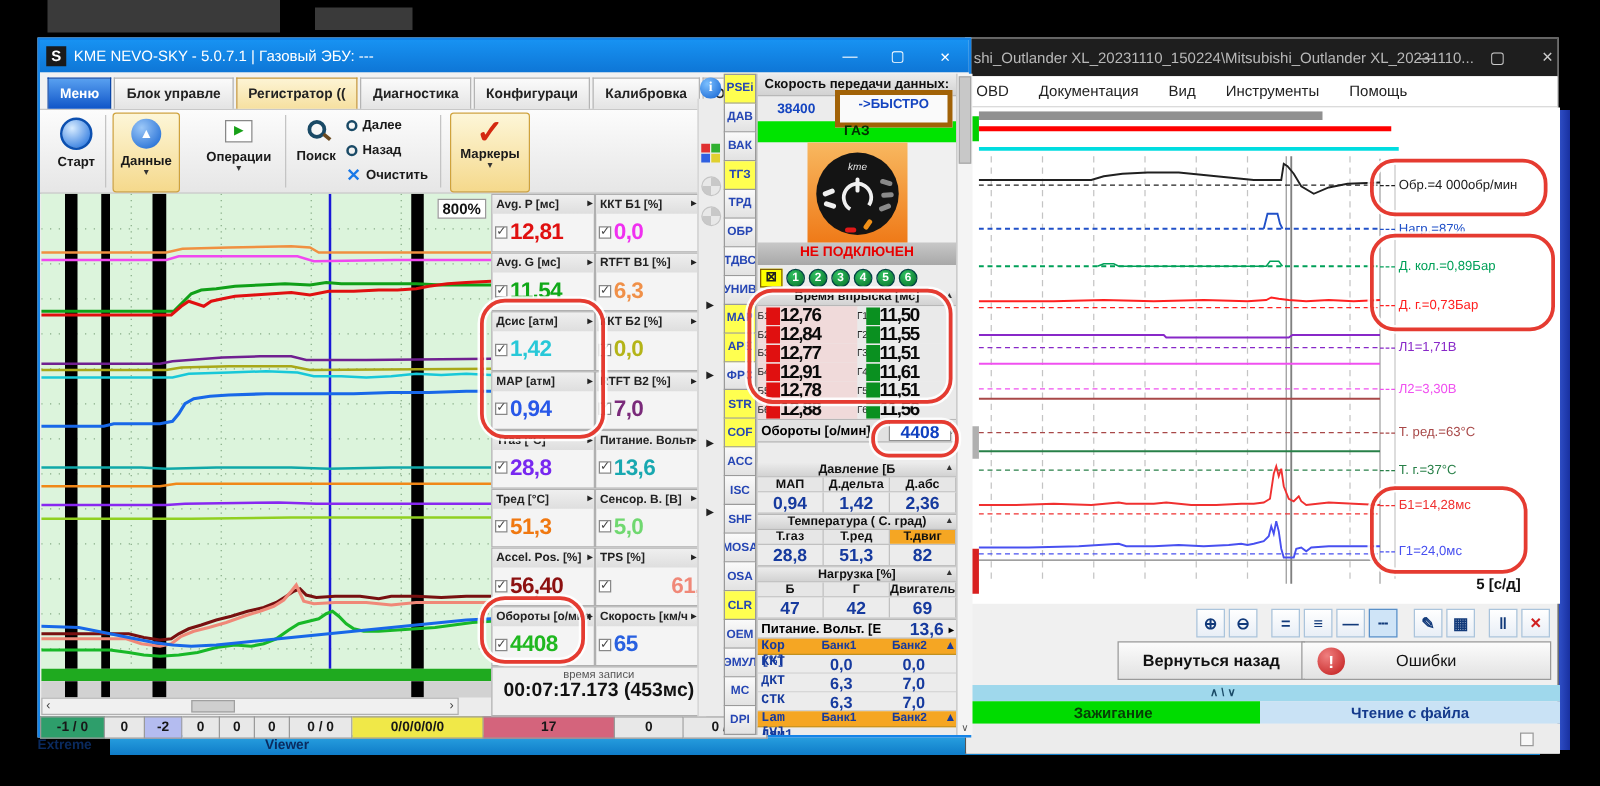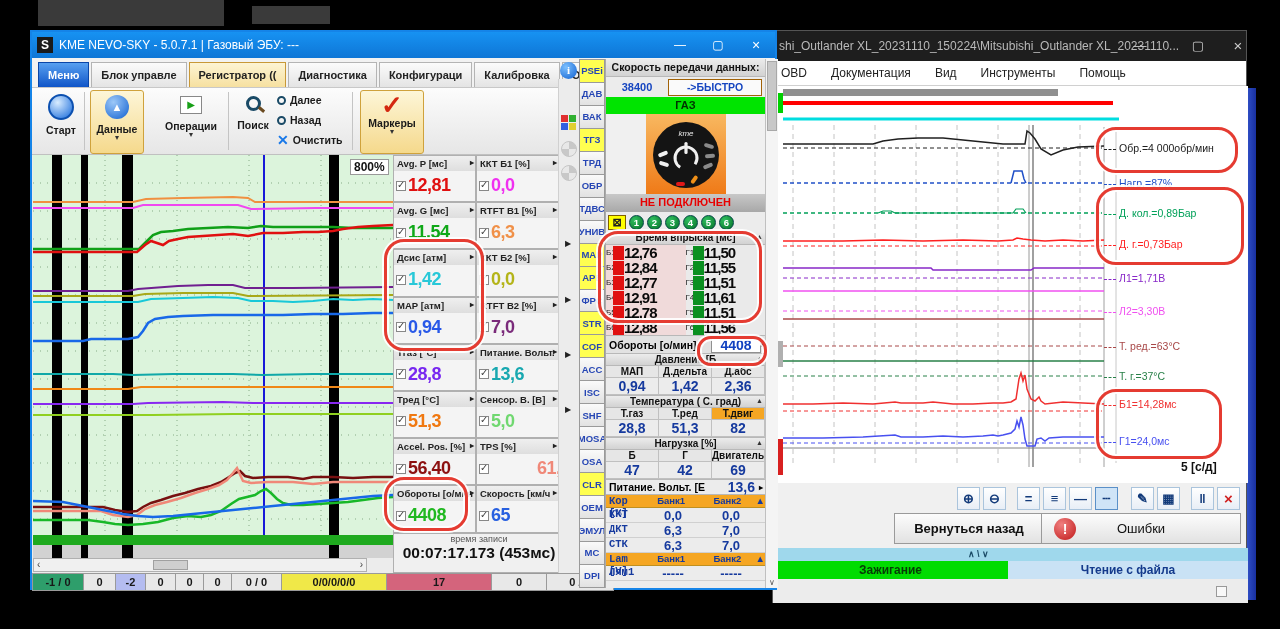--- a/index.html
+++ b/index.html
@@ -86,21 +86,21 @@
   
   #sidebar{left:547px;top:27px;width:26px;height:529px;display:flex;flex-direction:column;}
   .sbtn{flex:1;border:1px solid #9a9a9a;border-top:none;background:linear-gradient(#fafafa,#e2e2e2);font-size:9.5px;font-weight:bold;color:#2646b4;text-align:right;display:flex;align-items:center;justify-content:center;overflow:hidden;}
   .sbtn:first-child{border-top:1px solid #9a9a9a;}
   .sbtn.y{background:#ffff50;}
   
   #rpanel{left:573px;top:27px;width:160px;height:529px;background:#ececec;border-left:1px solid #aaa;overflow:hidden;font-size:10.5px;}
   .rp-hd{height:18px;background:linear-gradient(#ececec,#d2d2d2);border-bottom:1px solid #b8b8b8;font-weight:bold;font-size:10.5px;color:#111;text-align:center;line-height:17px;}
   #baudrow{height:20px;display:flex;align-items:center;}
   #baudval{width:62px;text-align:center;font-weight:bold;color:#1545c0;font-size:11px;}
-  #fastbtn{flex:1;height:17px;margin-right:3px;border:1px solid #a16207;background:#fafafa;font-weight:bold;color:#1545c0;font-size:10.5px;text-align:center;line-height:15px;}
+  #fastbtn{flex:1;height:30px;margin-right:3px;border:4px solid #a16207;background:#fafafa;font-weight:bold;color:#1545c0;font-size:10.5px;text-align:center;line-height:15px;}
   #gasbar{height:17px;background:#00e400;color:#003000;font-weight:bold;text-align:center;line-height:16px;font-size:11px;}
   #dialarea{height:80px;background:#f0f0f0;display:flex;justify-content:center;}
   #dial{width:80px;height:80px;background:linear-gradient(#f8b860,#ef7a18);}
   #notconn{height:18px;background:linear-gradient(#c8c8c8,#a8a8a8);color:#e80000;font-weight:bold;font-size:11px;text-align:center;line-height:17px;}
   #cylrow{height:20px;display:flex;align-items:center;gap:3px;padding-left:2px;background:#ececec;}
   #mailbtn{width:18px;height:15px;background:#ffff00;border:1px solid #806000;color:#202020;font-size:11px;text-align:center;line-height:13px;font-weight:bold;}
   .cyl{width:15px;height:15px;border-radius:50%;background:radial-gradient(circle at 35% 30%,#30c060,#067028);border:1px solid #044;color:#fff;font-size:9.5px;font-weight:bold;text-align:center;line-height:14px;}
   .sect{border-bottom:1px solid #b8b8b8;position:relative;}
   .sect .coll{position:absolute;right:2px;top:1px;font-size:7px;color:#333;}
   .injrow{height:15px;display:flex;}
@@ -129,20 +129,24 @@
   
   .rc{border:3px solid #e53b31;border-radius:20px;box-shadow:0 0 0 2px rgba(255,255,255,.9),inset 0 0 0 2px rgba(255,255,255,.9);z-index:50;}
 </style>
 </head>
 <body>
 
 <div id="stage">
 
   <div class="abs bgblob" style="left:38px;top:0;width:186px;height:26px;"></div>
   <div class="abs bgblob" style="left:252px;top:6px;width:78px;height:18px;"></div>
+  <div class="abs" id="bluestrip">
+    <span class="abs bglab" style="left:-58px;">Extreme</span>
+    <span class="abs bglab" style="left:124px;">Viewer</span>
+  </div>
   <div class="abs" id="rightblue"></div>
 
   <div class="abs" id="vw">
     <div class="abs" id="vw-title">shi_Outlander XL_20231110_150224\Mitsubishi_Outlander XL_20231110...</div>
     <div class="abs vwbtn" style="left:350px;">—</div>
     <div class="abs vwbtn" style="left:408px;">▢</div>
     <div class="abs vwbtn" style="left:448px;font-size:15px;">×</div>
 
     <div class="abs" id="vw-menu">
       <span>OBD</span>
@@ -658,21 +662,21 @@
               <span class="injv">11,56</span>
             </div>
         </div>
       </div>
       <div id="rpmrow">
         <span style="flex:1;font-weight:bold;font-size:10.5px;padding-left:3px;">Обороты  [о/мин]</span>
         <span id="rpmbox">4408</span>
         <span style="font-size:8px;">▸</span>
       </div>
       <div class="sect">
-        <div class="rp-hd" style="height:12px;line-height:11px;font-size:10px;">Давление [Б</div>
+        <div class="rp-hd" style="height:12px;line-height:11px;font-size:10px;margin-top:16px;">Давление [Б</div>
         <span class="coll">▲</span>
         <div class="cols3">
             <span>МАП</span>
             <span>Д.дельта</span>
             <span>Д.абс</span>
           </div>
         <div class="vals3">
             <span>0,94</span>
             <span>1,42</span>
             <span>2,36</span>

